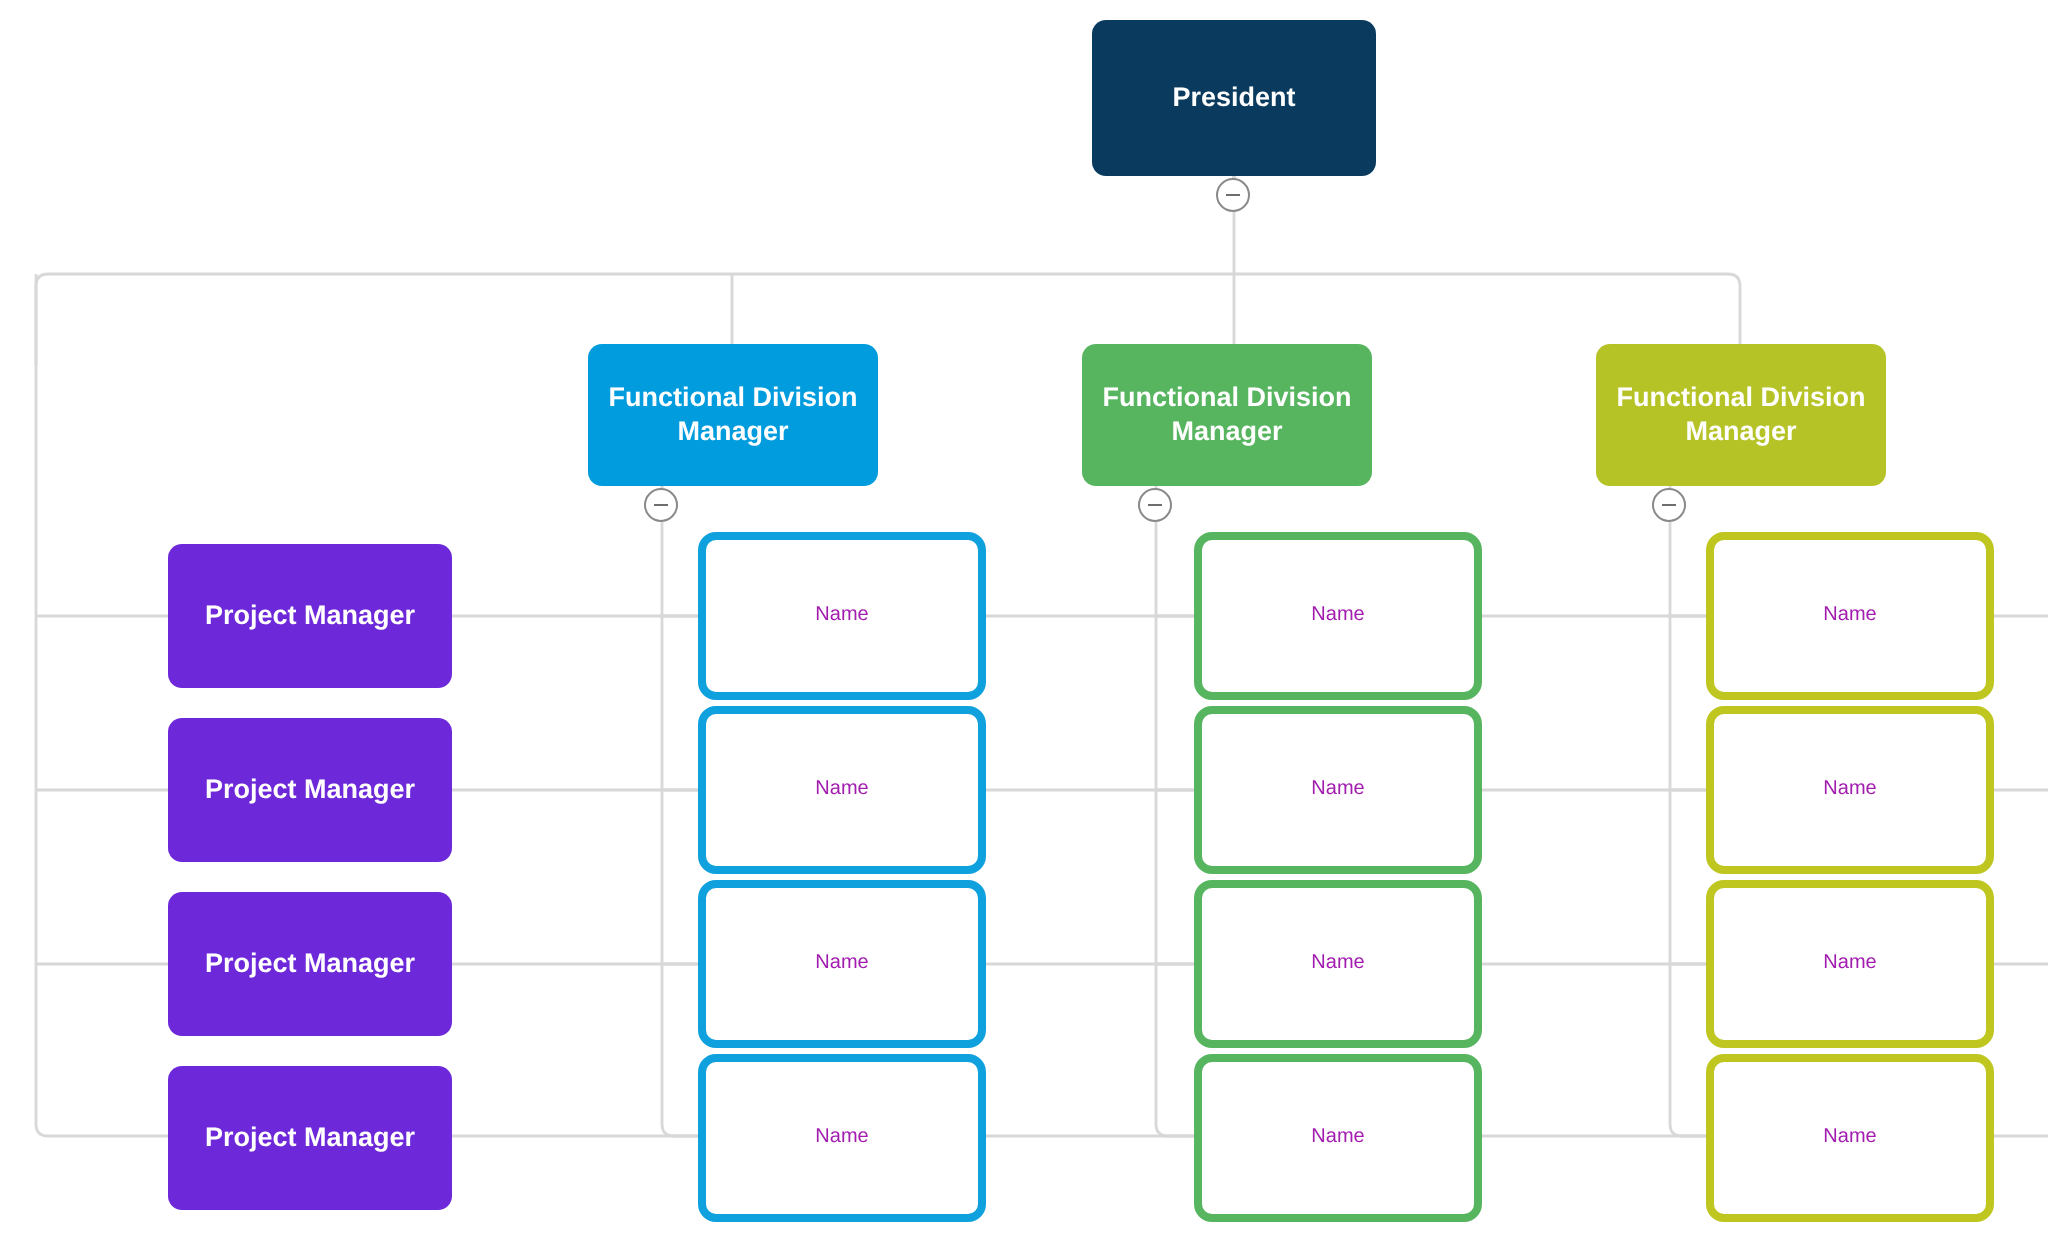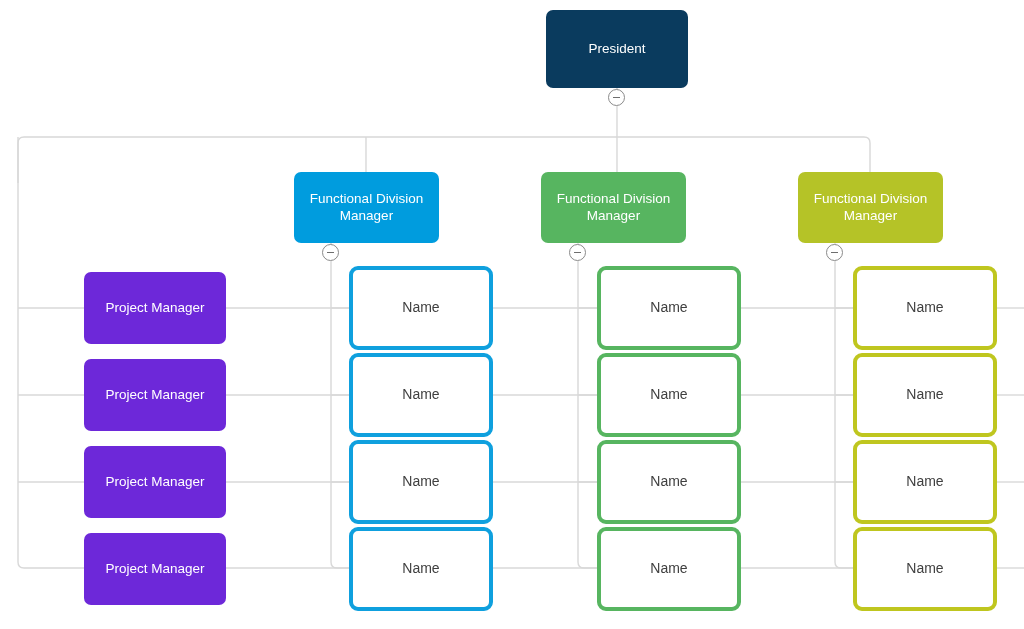--- a/index.html
+++ b/index.html
@@ -32,36 +32,37 @@
     align-items: center;
     justify-content: center;
     text-align: center;
     border-radius: 7px;
     line-height: 1.25;
   }
   .node-filled {
     color: #ffffff;
     font-size: 13.5px;
     padding: 16px 8px;
+    font-weight: bold;
   }
   .node-president {
     background: #0A3B5E;
     font-size: 13.5px;
   }
   .node-pm {
     background: #6d28d9;
   }
   .node-fdm-blue   { background: #009CDE; }
   .node-fdm-green  { background: #57B560; }
   .node-fdm-olive  { background: #B5C327; }
 
   .node-outline {
     background: #ffffff;
-    color: #404040;
-    font-size: 14px;
+    color: #a21caf;
+    font-size: 10px;
     border-style: solid;
     border-width: 4px;
     border-radius: 9px;
   }
   .ob-blue  { border-color: #0FA0DE; }
   .ob-green { border-color: #57B560; }
   .ob-olive { border-color: #BFC61F; }
 
   .collapse-btn {
     position: absolute;

